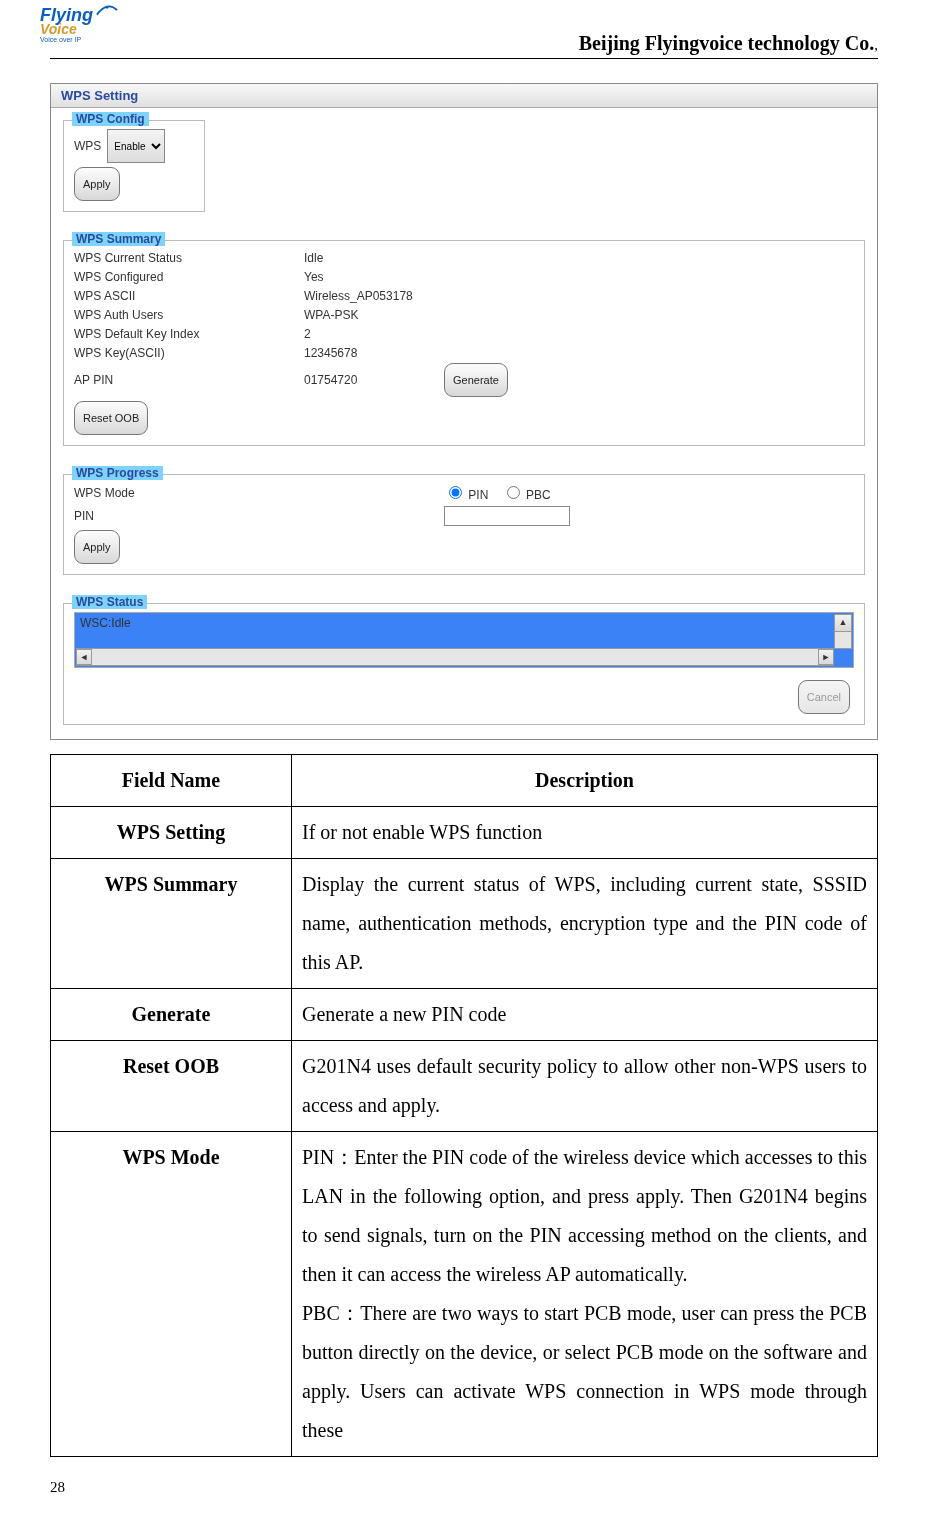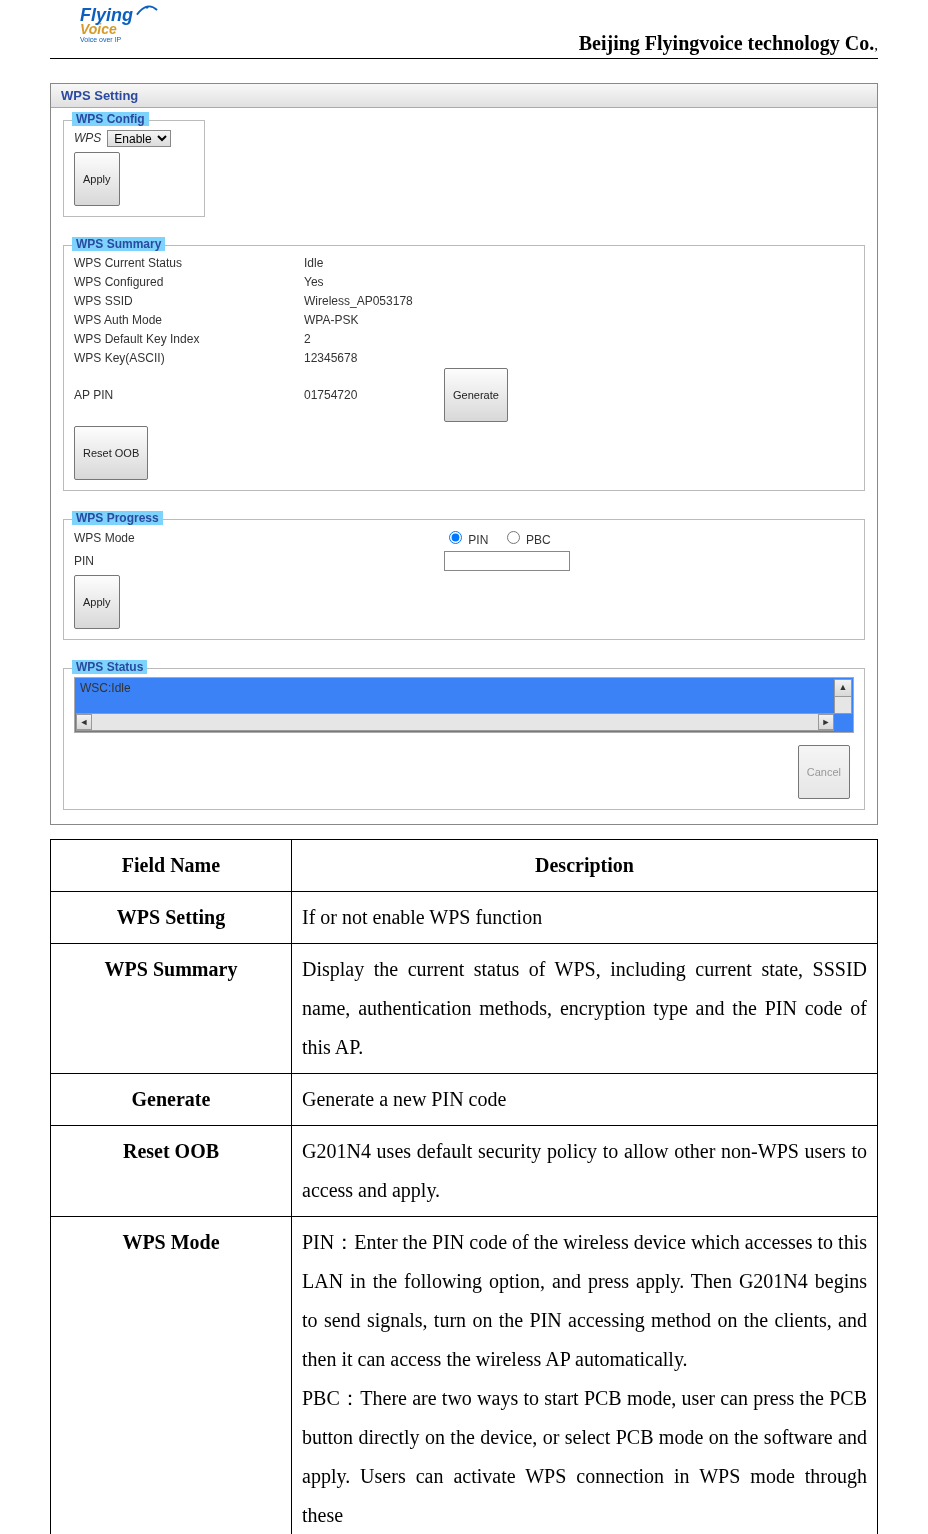--- a/index.html
+++ b/index.html
@@ -17,21 +17,20 @@
   }
   .header-row {
     position: relative;
     height: 48px;
     border-bottom: 1.5px solid #000;
   }
   .logo {
     position: absolute;
     left: -10px;
     top: -2px;
-    margin-left: 40px;
   }
   .logo .flying {
     font-family: Arial, sans-serif;
     font-weight: bold;
     font-style: italic;
     font-size: 18px;
     color: #0a5fbf;
     line-height: 14px;
   }
   .logo .voice {
@@ -104,31 +103,31 @@
     align-items: center;
     font-size: 12px;
     color: #333;
     line-height: 19px;
   }
   .row .lab { width: 230px; }
   .row .val { }
   .select {
     border: 1px solid #888;
     background: linear-gradient(#f4f4f4,#dcdcdc);
-    font-size: 12px;
+    font-size: 10px;
     padding: 0 2px;
-    height: 17px;
+    height: 34px;
   }
   .btn {
     font-family: Verdana, Arial, sans-serif;
     font-size: 11px;
-    padding: 20px 8px;
+    padding: 10px 8px;
     border: 1px solid #777;
     background: linear-gradient(#fdfdfd,#d8d8d8);
-    border-radius: 2px;
+    border-radius: 9px;
     color: #222;
     margin-top: 4px;
     cursor: pointer;
   }
   .btn.disabled {
     color: #999;
     background: linear-gradient(#f5f5f5,#e6e6e6);
     cursor: default;
   }
   .pin-input{
@@ -229,44 +228,44 @@
     </div>
   </div>
 
   <div class="screenshot">
     <div class="title-bar">WPS Setting</div>
     <div class="inner">
 
       <div class="fieldset" style="width:120px;">
         <div class="legend">WPS Config</div>
         <div class="row">
-          <span style="margin-right:6px;font-style:italic;">WPS</span>
+          <span style="margin-right:6px;">WPS</span>
           <select class="select">
             <option>Enable</option>
           </select>
         </div>
         <button class="btn">Apply</button>
       </div>
 
       <div class="fieldset">
         <div class="legend">WPS Summary</div>
         <div class="row">
             <span class="lab">WPS Current Status</span>
             <span class="val">Idle</span>
           </div>
         <div class="row">
             <span class="lab">WPS Configured</span>
             <span class="val">Yes</span>
           </div>
         <div class="row">
-            <span class="lab">WPS SSID</span>
+            <span class="lab">WPS ASCII</span>
             <span class="val">Wireless_AP053178</span>
           </div>
         <div class="row">
-            <span class="lab">WPS Auth Mode</span>
+            <span class="lab">WPS Auth Users</span>
             <span class="val">WPA-PSK</span>
           </div>
         <div class="row">
             <span class="lab">WPS Default Key Index</span>
             <span class="val">2</span>
           </div>
         <div class="row">
             <span class="lab">WPS Key(ASCII)</span>
             <span class="val">12345678</span>
           </div>

